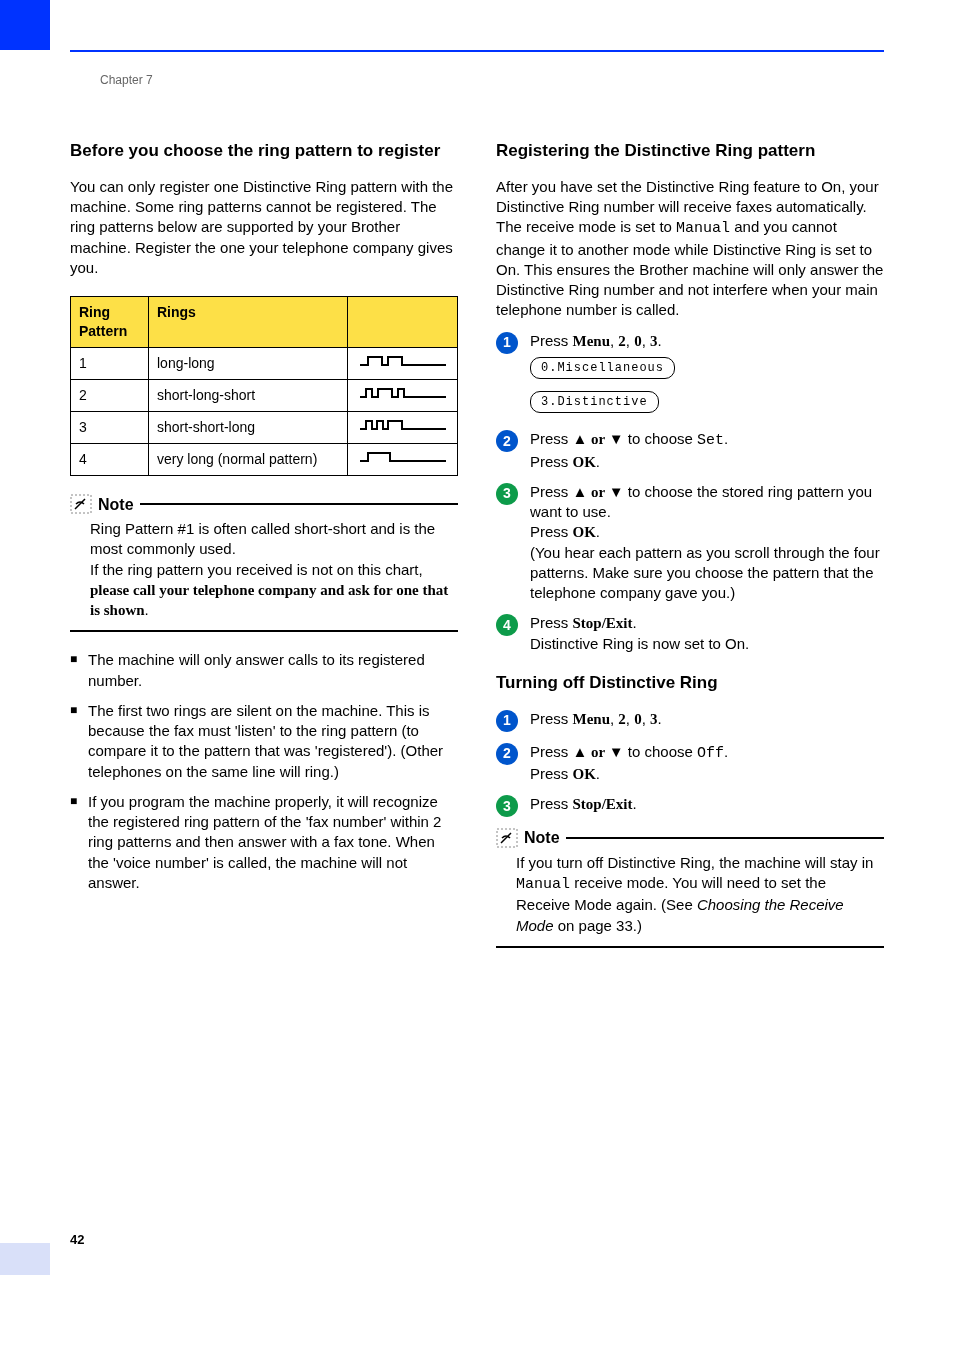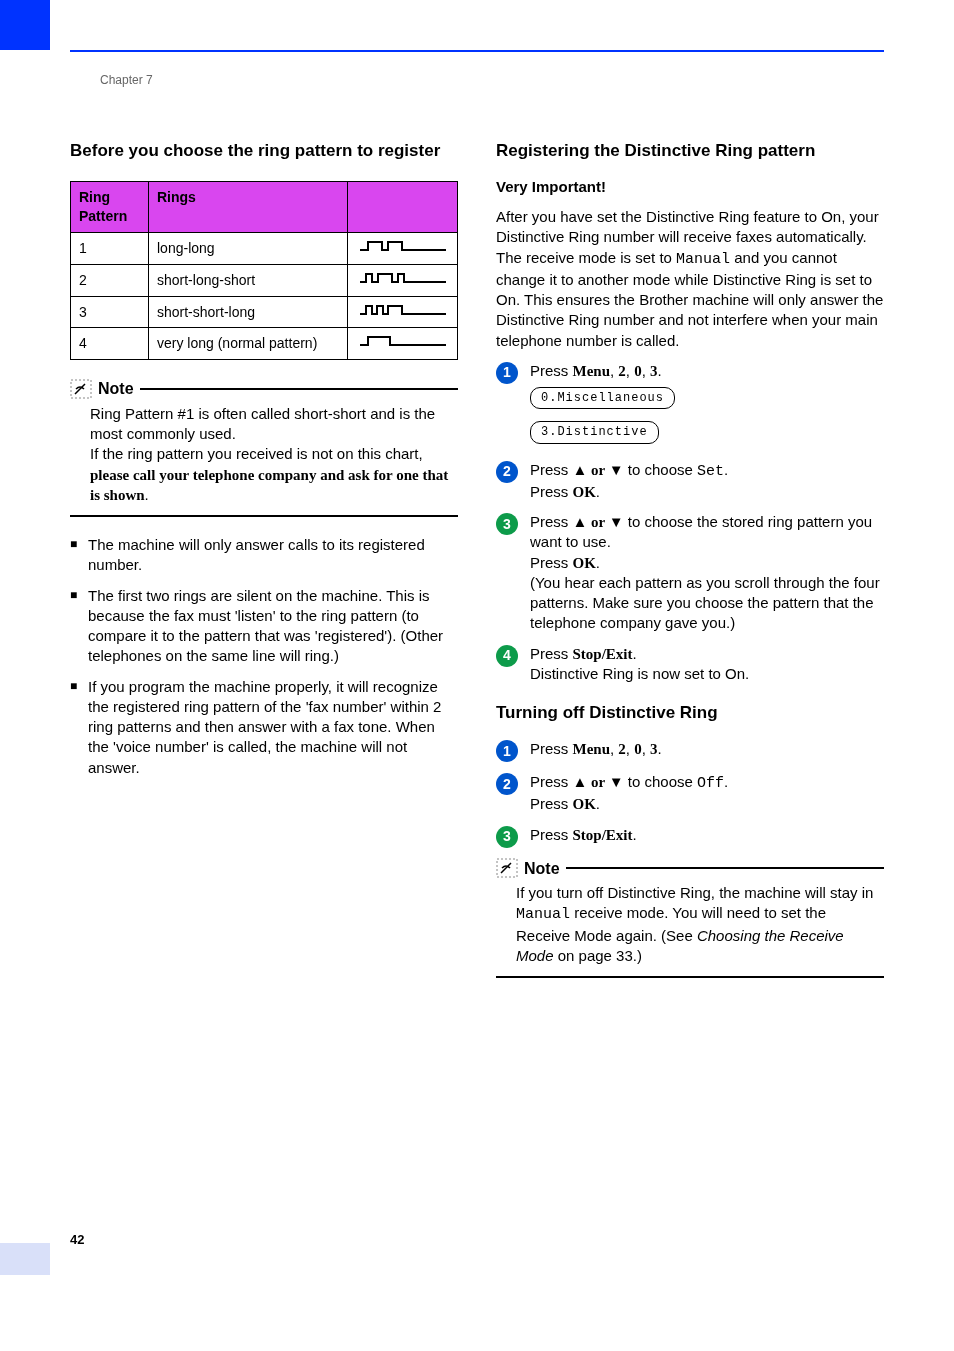--- a/index.html
+++ b/index.html
@@ -68,21 +68,21 @@
     margin: 18px 0 18px 0;
     font-size: 14px;
   }
   .tbl th, .tbl td {
     border: 1px solid #000;
     padding: 6px 8px;
     text-align: left;
     vertical-align: top;
   }
   .tbl th {
-    background: #d946ef;
+    background: #fde047;
     font-weight: bold;
   }
   .tbl td.wave { text-align: center; vertical-align: middle; padding: 2px 4px; }
   .note-head {
     display: flex;
     align-items: center;
     gap: 6px;
     margin: 6px 0 4px 0;
   }
   .note-head .icon svg { display: block; }
@@ -169,20 +169,21 @@
 <div class="page">
   <div class="blue-tab"></div>
   <div class="blue-bottom"></div>
   <div class="top-rule"></div>
   <div class="chapter">Chapter 7</div>
 
   <div class="columns">
 
     <div class="col">
       <h3 class="sec">Before you choose the ring pattern to register</h3>
+      <p>You can only register one Distinctive Ring pattern with the machine. Some ring patterns cannot be registered. The ring patterns below are supported by your Brother machine. Register the one your telephone company gives you.</p>
 
       <table class="tbl">
         <tbody>
             <tr>
           <th style="width:78px;">Ring Pattern</th>
           <th>Rings</th>
           <th style="width:110px;"></th>
         </tr>
         <tr>
           <td>1</td>
@@ -241,21 +242,20 @@
 
       <ul class="sq">
         <li>The machine will only answer calls to its registered number.</li>
         <li>The first two rings are silent on the machine. This is because the fax must 'listen' to the ring pattern (to compare it to the pattern that was 'registered'). (Other telephones on the same line will ring.)</li>
         <li>If you program the machine properly, it will recognize the registered ring pattern of the 'fax number' within 2 ring patterns and then answer with a fax tone. When the 'voice number' is called, the machine will not answer.</li>
       </ul>
     </div>
 
     <div class="col">
       <h3 class="sec">Registering the Distinctive Ring pattern</h3>
-      <div class="sub-important">Very Important!</div>
       <p>
         <span>After you have set the Distinctive Ring feature to On, your Distinctive Ring number will receive faxes automatically. The receive mode is set to </span><span class="mono">Manual</span><span> and you cannot change it to another mode while Distinctive Ring is set to On. This ensures the Brother machine will only answer the Distinctive Ring number and not interfere when your main telephone number is called.</span>
       </p>
 
       <div class="proc-group">
 
         <div class="step">
           <div class="badge" style="background:#0055cc;">1</div>
           <div class="stext">
             <span>Press </span><span class="b">Menu</span><span>, </span><span class="b">2</span>, <span class="b">0</span>, <span class="b">3</span>.<br>

